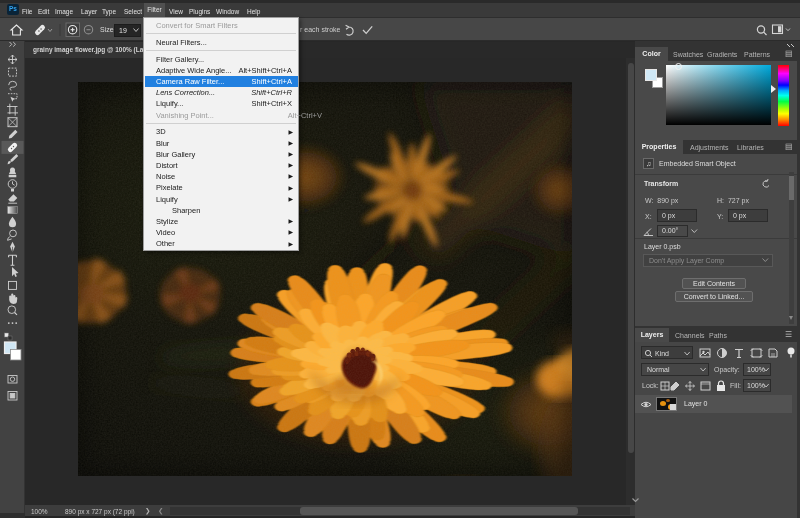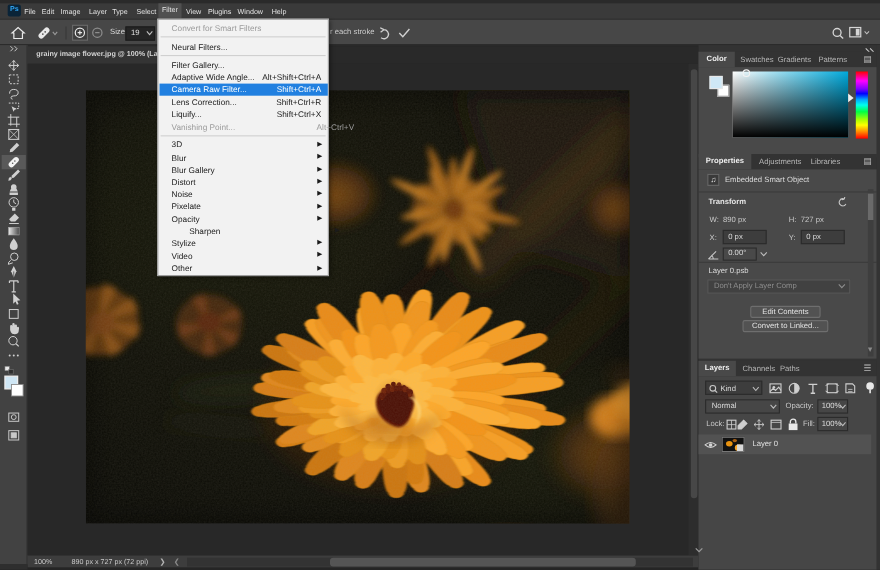--- a/index.html
+++ b/index.html
@@ -663,21 +663,21 @@
           <span style="position:absolute;left:11px;">Filter Gallery...</span>
         </div>
         <div style="position:absolute;left:1px;top:46.8px;width:153px;height:11.2px;line-height:11.2px;">
           <span style="position:absolute;left:11px;">Adaptive Wide Angle...</span>
           <span style="position:absolute;right:6px;">Alt+Shift+Ctrl+A</span>
         </div>
         <div style="position:absolute;left:1px;top:58px;width:153px;height:11.2px;line-height:11.2px;background:#2180e0;color:#ffffff;">
           <span style="position:absolute;left:11px;">Camera Raw Filter...</span>
           <span style="position:absolute;right:6px;">Shift+Ctrl+A</span>
         </div>
-        <div style="position:absolute;left:1px;top:69.2px;width:153px;height:11.2px;line-height:11.2px;">
+        <div style="position:absolute;left:1px;top:69.2px;width:153px;height:11.2px;line-height:11.2px;font-style:italic;">
           <span style="position:absolute;left:11px;">Lens Correction...</span>
           <span style="position:absolute;right:6px;">Shift+Ctrl+R</span>
         </div>
         <div style="position:absolute;left:1px;top:80.4px;width:153px;height:11.2px;line-height:11.2px;">
           <span style="position:absolute;left:11px;">Liquify...</span>
           <span style="position:absolute;right:6px;padding-left:30px;">Shift+Ctrl+X</span>
         </div>
         <div style="position:absolute;left:1px;top:91.60000000000001px;width:183px;height:11.2px;line-height:11.2px;color:#9b9b9b;">
           <span style="position:absolute;left:11px;">Vanishing Point...</span>
           <span style="position:absolute;right:6px;">Alt+Ctrl+V</span>
@@ -701,21 +701,21 @@
         </div>
         <div style="position:absolute;left:1px;top:153.2px;width:153px;height:11.2px;line-height:11.2px;">
           <span style="position:absolute;left:11px;">Noise</span>
           <span style="position:absolute;right:5px;top:0.2px;font-size:6px;">▶</span>
         </div>
         <div style="position:absolute;left:1px;top:164.39999999999998px;width:153px;height:11.2px;line-height:11.2px;">
           <span style="position:absolute;left:11px;">Pixelate</span>
           <span style="position:absolute;right:5px;top:0.2px;font-size:6px;">▶</span>
         </div>
         <div style="position:absolute;left:1px;top:175.59999999999997px;width:153px;height:11.2px;line-height:11.2px;">
-          <span style="position:absolute;left:11px;">Opacity</span>
+          <span style="position:absolute;left:11px;">Liquify</span>
           <span style="position:absolute;right:5px;top:0.2px;font-size:6px;">▶</span>
         </div>
         <div style="position:absolute;left:17px;top:186.79999999999995px;width:153px;height:11.2px;line-height:11.2px;">
           <span style="position:absolute;left:11px;">Sharpen</span>
           <span style="position:absolute;right:5px;top:0.2px;font-size:6px;">▶</span>
         </div>
         <div style="position:absolute;left:1px;top:197.99999999999994px;width:153px;height:11.2px;line-height:11.2px;">
           <span style="position:absolute;left:11px;">Stylize</span>
           <span style="position:absolute;right:5px;top:0.2px;font-size:6px;">▶</span>
         </div>

